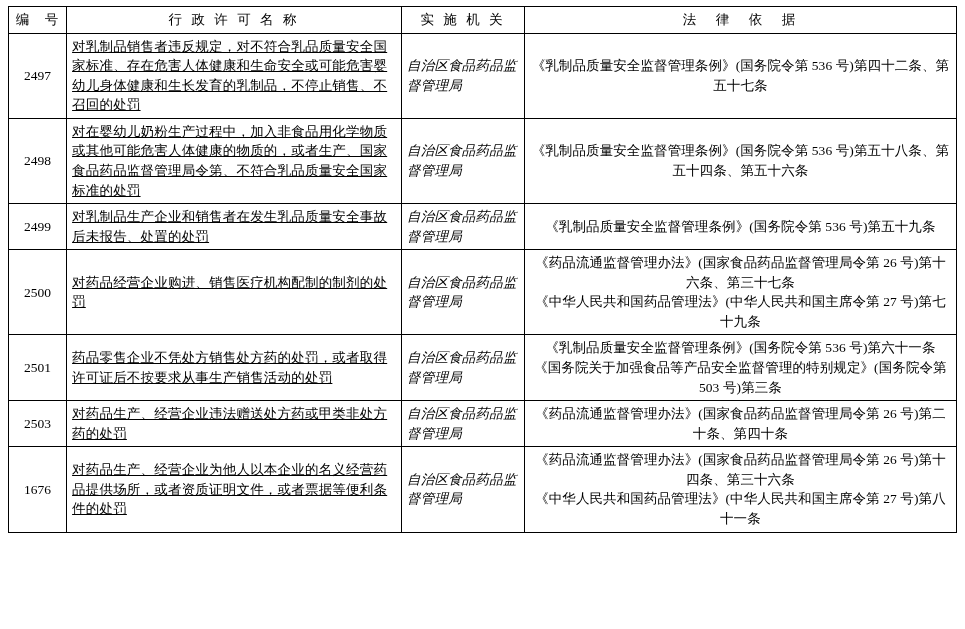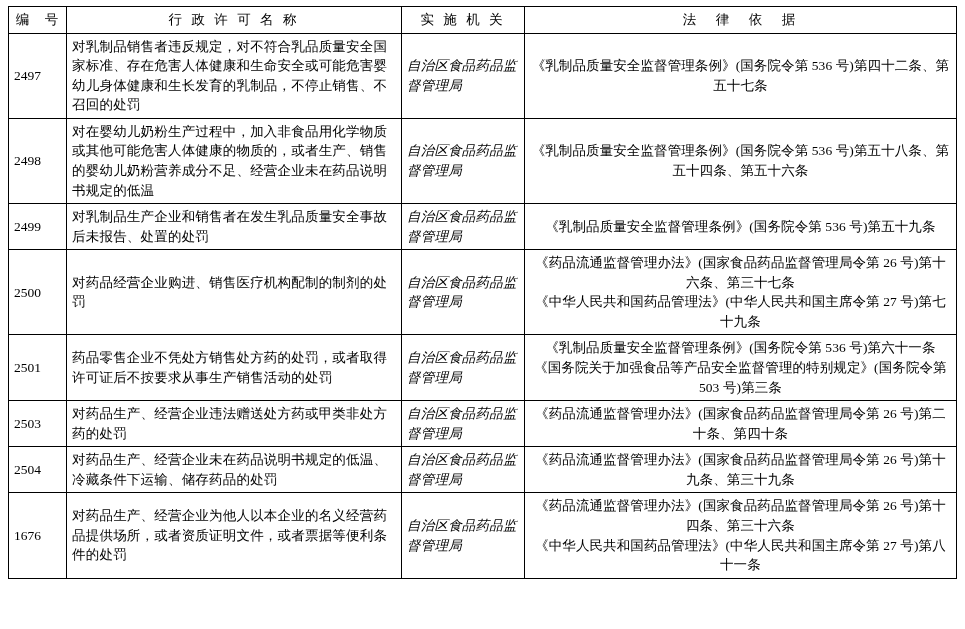--- a/index.html
+++ b/index.html
@@ -41,27 +41,28 @@
     font-size: 14.5px;
     letter-spacing: 3px;
   }
   thead th.h-code { letter-spacing: 1px; margin-left: 36px; }
   col.c-code  { width: 52px; }
   col.c-name  { width: 300px; }
   col.c-org   { width: 110px; }
   col.c-law   { width: 387px; }
 
   td.code {
-    text-align: left;
+    text-align: center;
     font-size: 13.5px;
     letter-spacing: 0px;
   }
   td.name {
     text-align: left;
     letter-spacing: 0.2px;
+    text-decoration: underline;
   }
   td.org {
     text-align: left;
     letter-spacing: 0.2px;
     font-style: italic;
   }
   td.law {
     text-align: center;
     letter-spacing: 0.1px;
   }
@@ -87,21 +88,21 @@
     </thead>
     <tbody id="table-body">
         <tr>
           <td class="code">2497</td>
           <td class="name">对乳制品销售者违反规定，对不符合乳品质量安全国家标准、存在危害人体健康和生命安全或可能危害婴幼儿身体健康和生长发育的乳制品，不停止销售、不召回的处罚</td>
           <td class="org">自治区食品药品监督管理局</td>
           <td class="law">《乳制品质量安全监督管理条例》(国务院令第 536 号)第四十二条、第五十七条</td>
         </tr>
         <tr>
           <td class="code">2498</td>
-          <td class="name">对在婴幼儿奶粉生产过程中，加入非食品用化学物质或其他可能危害人体健康的物质的，或者生产、销售的婴幼儿奶粉营养成分不足、经营企业未在药品说明书规定的低温</td>
+          <td class="name">对在婴幼儿奶粉生产过程中，加入非食品用化学物质或其他可能危害人体健康的物质的，或者生产、国家食品药品监督管理局令第、不符合乳品质量安全国家标准的处罚</td>
           <td class="org">自治区食品药品监督管理局</td>
           <td class="law">《乳制品质量安全监督管理条例》(国务院令第 536 号)第五十八条、第五十四条、第五十六条</td>
         </tr>
         <tr>
           <td class="code">2499</td>
           <td class="name">对乳制品生产企业和销售者在发生乳品质量安全事故后未报告、处置的处罚</td>
           <td class="org">自治区食品药品监督管理局</td>
           <td class="law">《乳制品质量安全监督管理条例》(国务院令第 536 号)第五十九条</td>
         </tr>
         <tr>
@@ -116,26 +117,20 @@
           <td class="org">自治区食品药品监督管理局</td>
           <td class="law">《乳制品质量安全监督管理条例》(国务院令第 536 号)第六十一条<br>《国务院关于加强食品等产品安全监督管理的特别规定》(国务院令第 503 号)第三条</td>
         </tr>
         <tr>
           <td class="code">2503</td>
           <td class="name">对药品生产、经营企业违法赠送处方药或甲类非处方药的处罚</td>
           <td class="org">自治区食品药品监督管理局</td>
           <td class="law">《药品流通监督管理办法》(国家食品药品监督管理局令第 26 号)第二十条、第四十条</td>
         </tr>
         <tr>
-          <td class="code">2504</td>
-          <td class="name">对药品生产、经营企业未在药品说明书规定的低温、冷藏条件下运输、储存药品的处罚</td>
-          <td class="org">自治区食品药品监督管理局</td>
-          <td class="law">《药品流通监督管理办法》(国家食品药品监督管理局令第 26 号)第十九条、第三十九条</td>
-        </tr>
-        <tr>
           <td class="code">1676</td>
           <td class="name">对药品生产、经营企业为他人以本企业的名义经营药品提供场所，或者资质证明文件，或者票据等便利条件的处罚</td>
           <td class="org">自治区食品药品监督管理局</td>
           <td class="law">《药品流通监督管理办法》(国家食品药品监督管理局令第 26 号)第十四条、第三十六条<br>《中华人民共和国药品管理法》(中华人民共和国主席令第 27 号)第八十一条</td>
         </tr>
       </tbody>
   </table>
 </div>
 
 </body></html>

